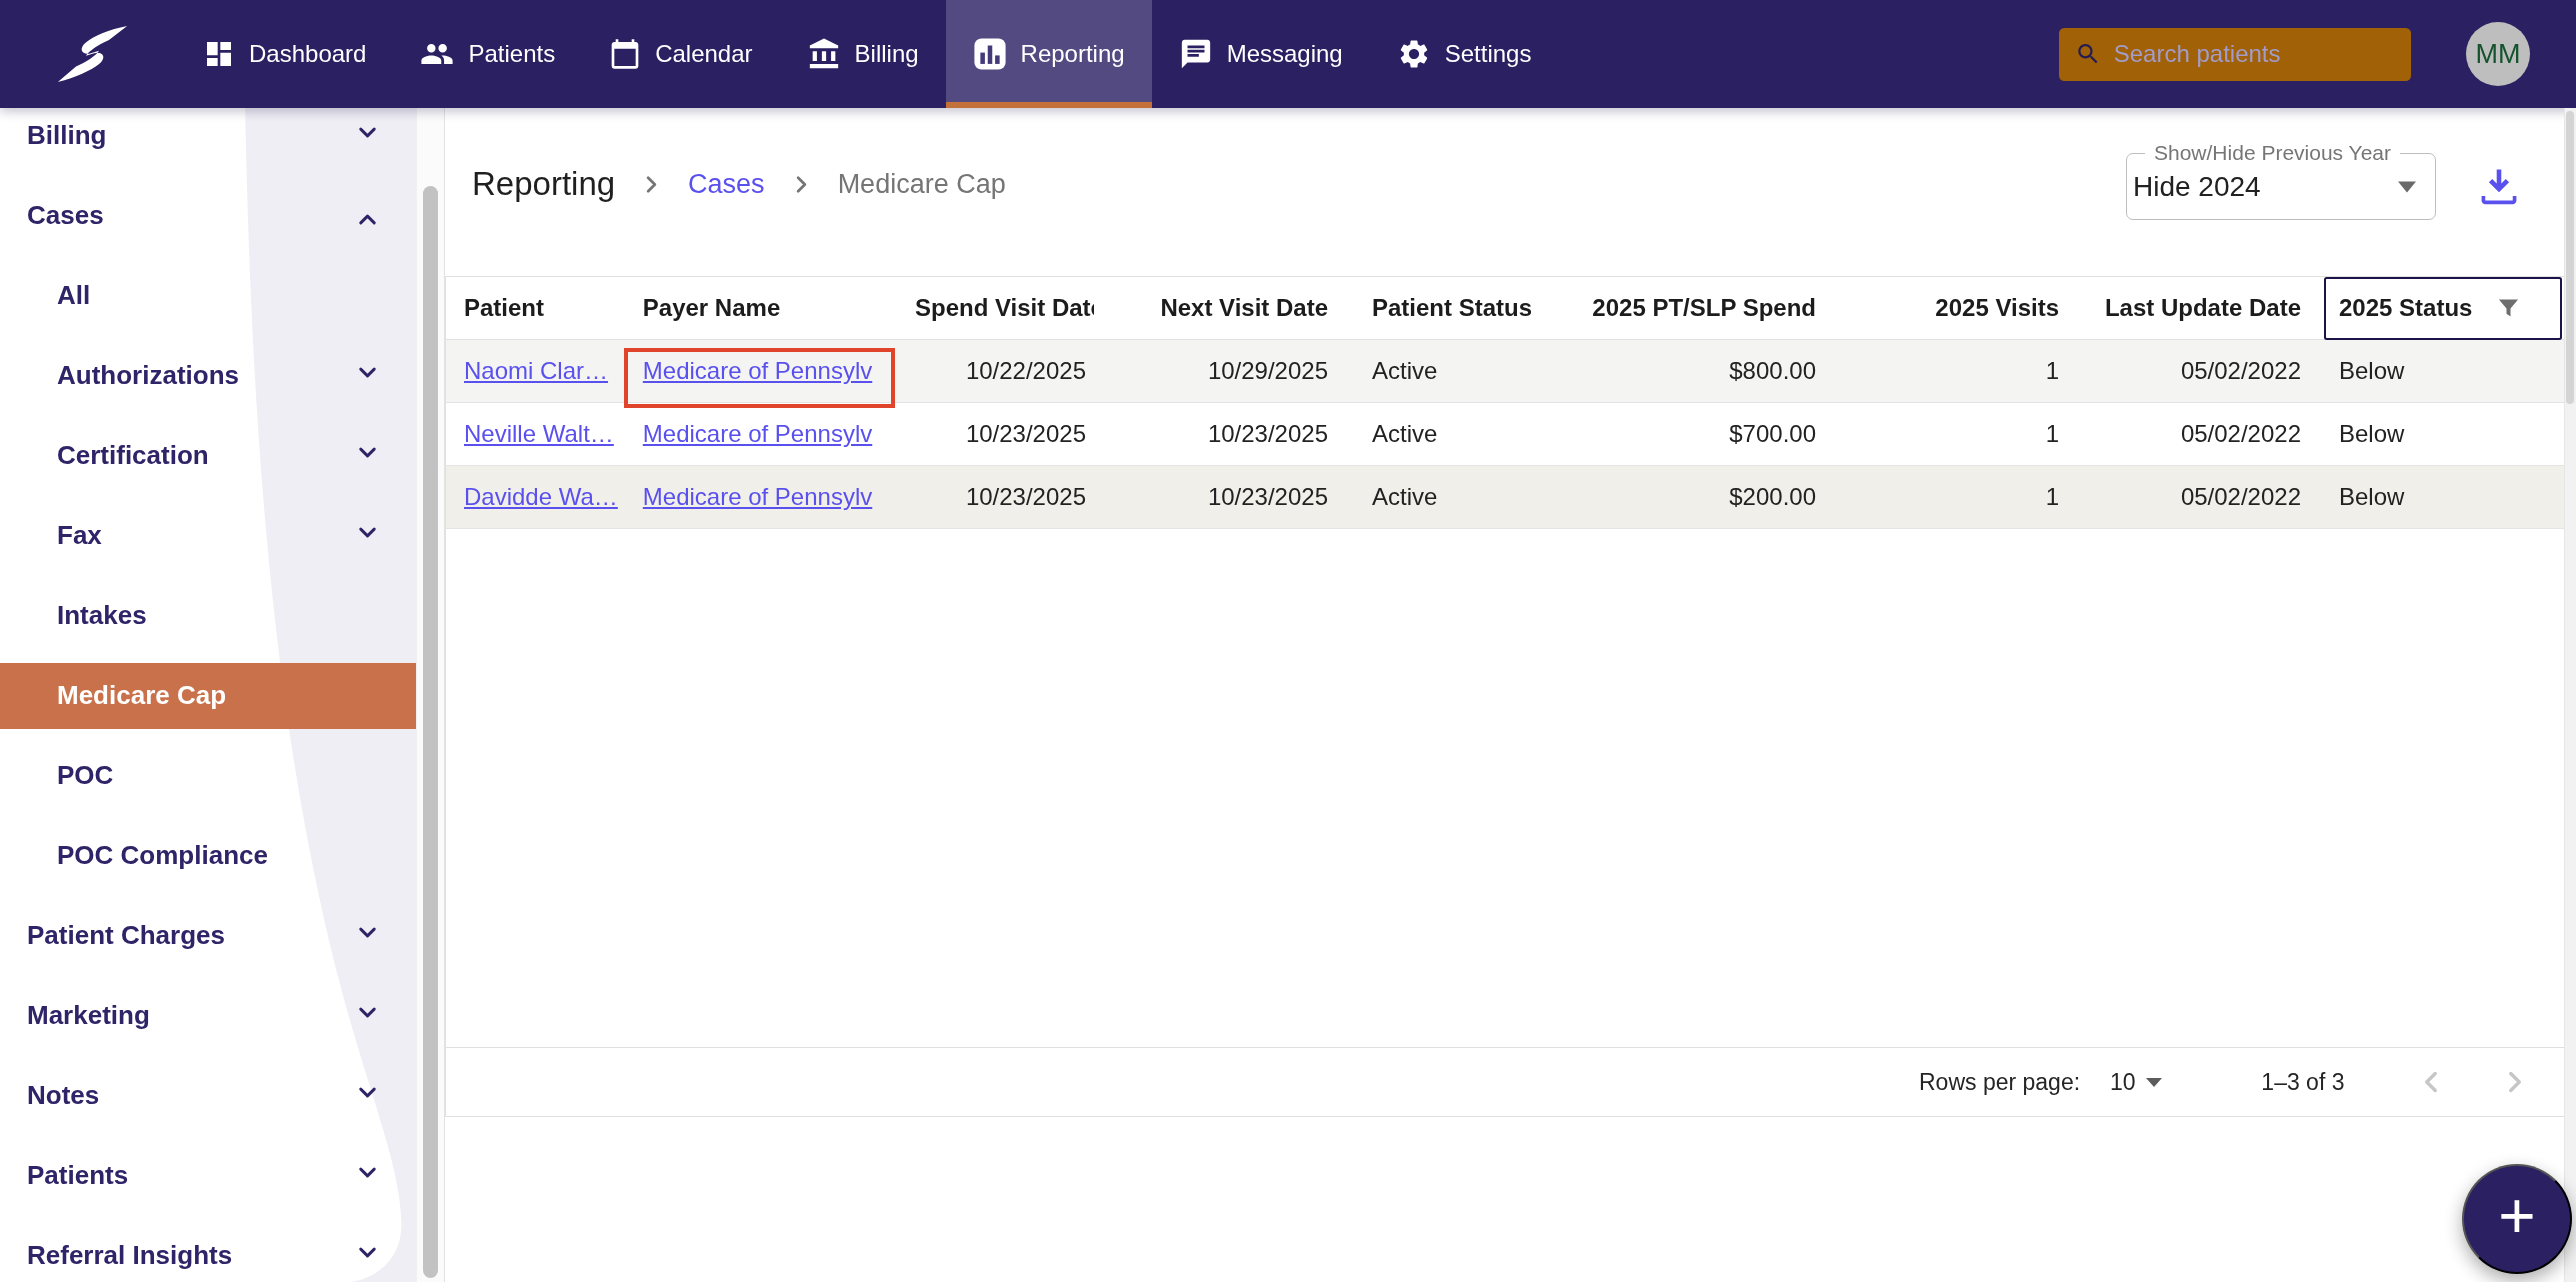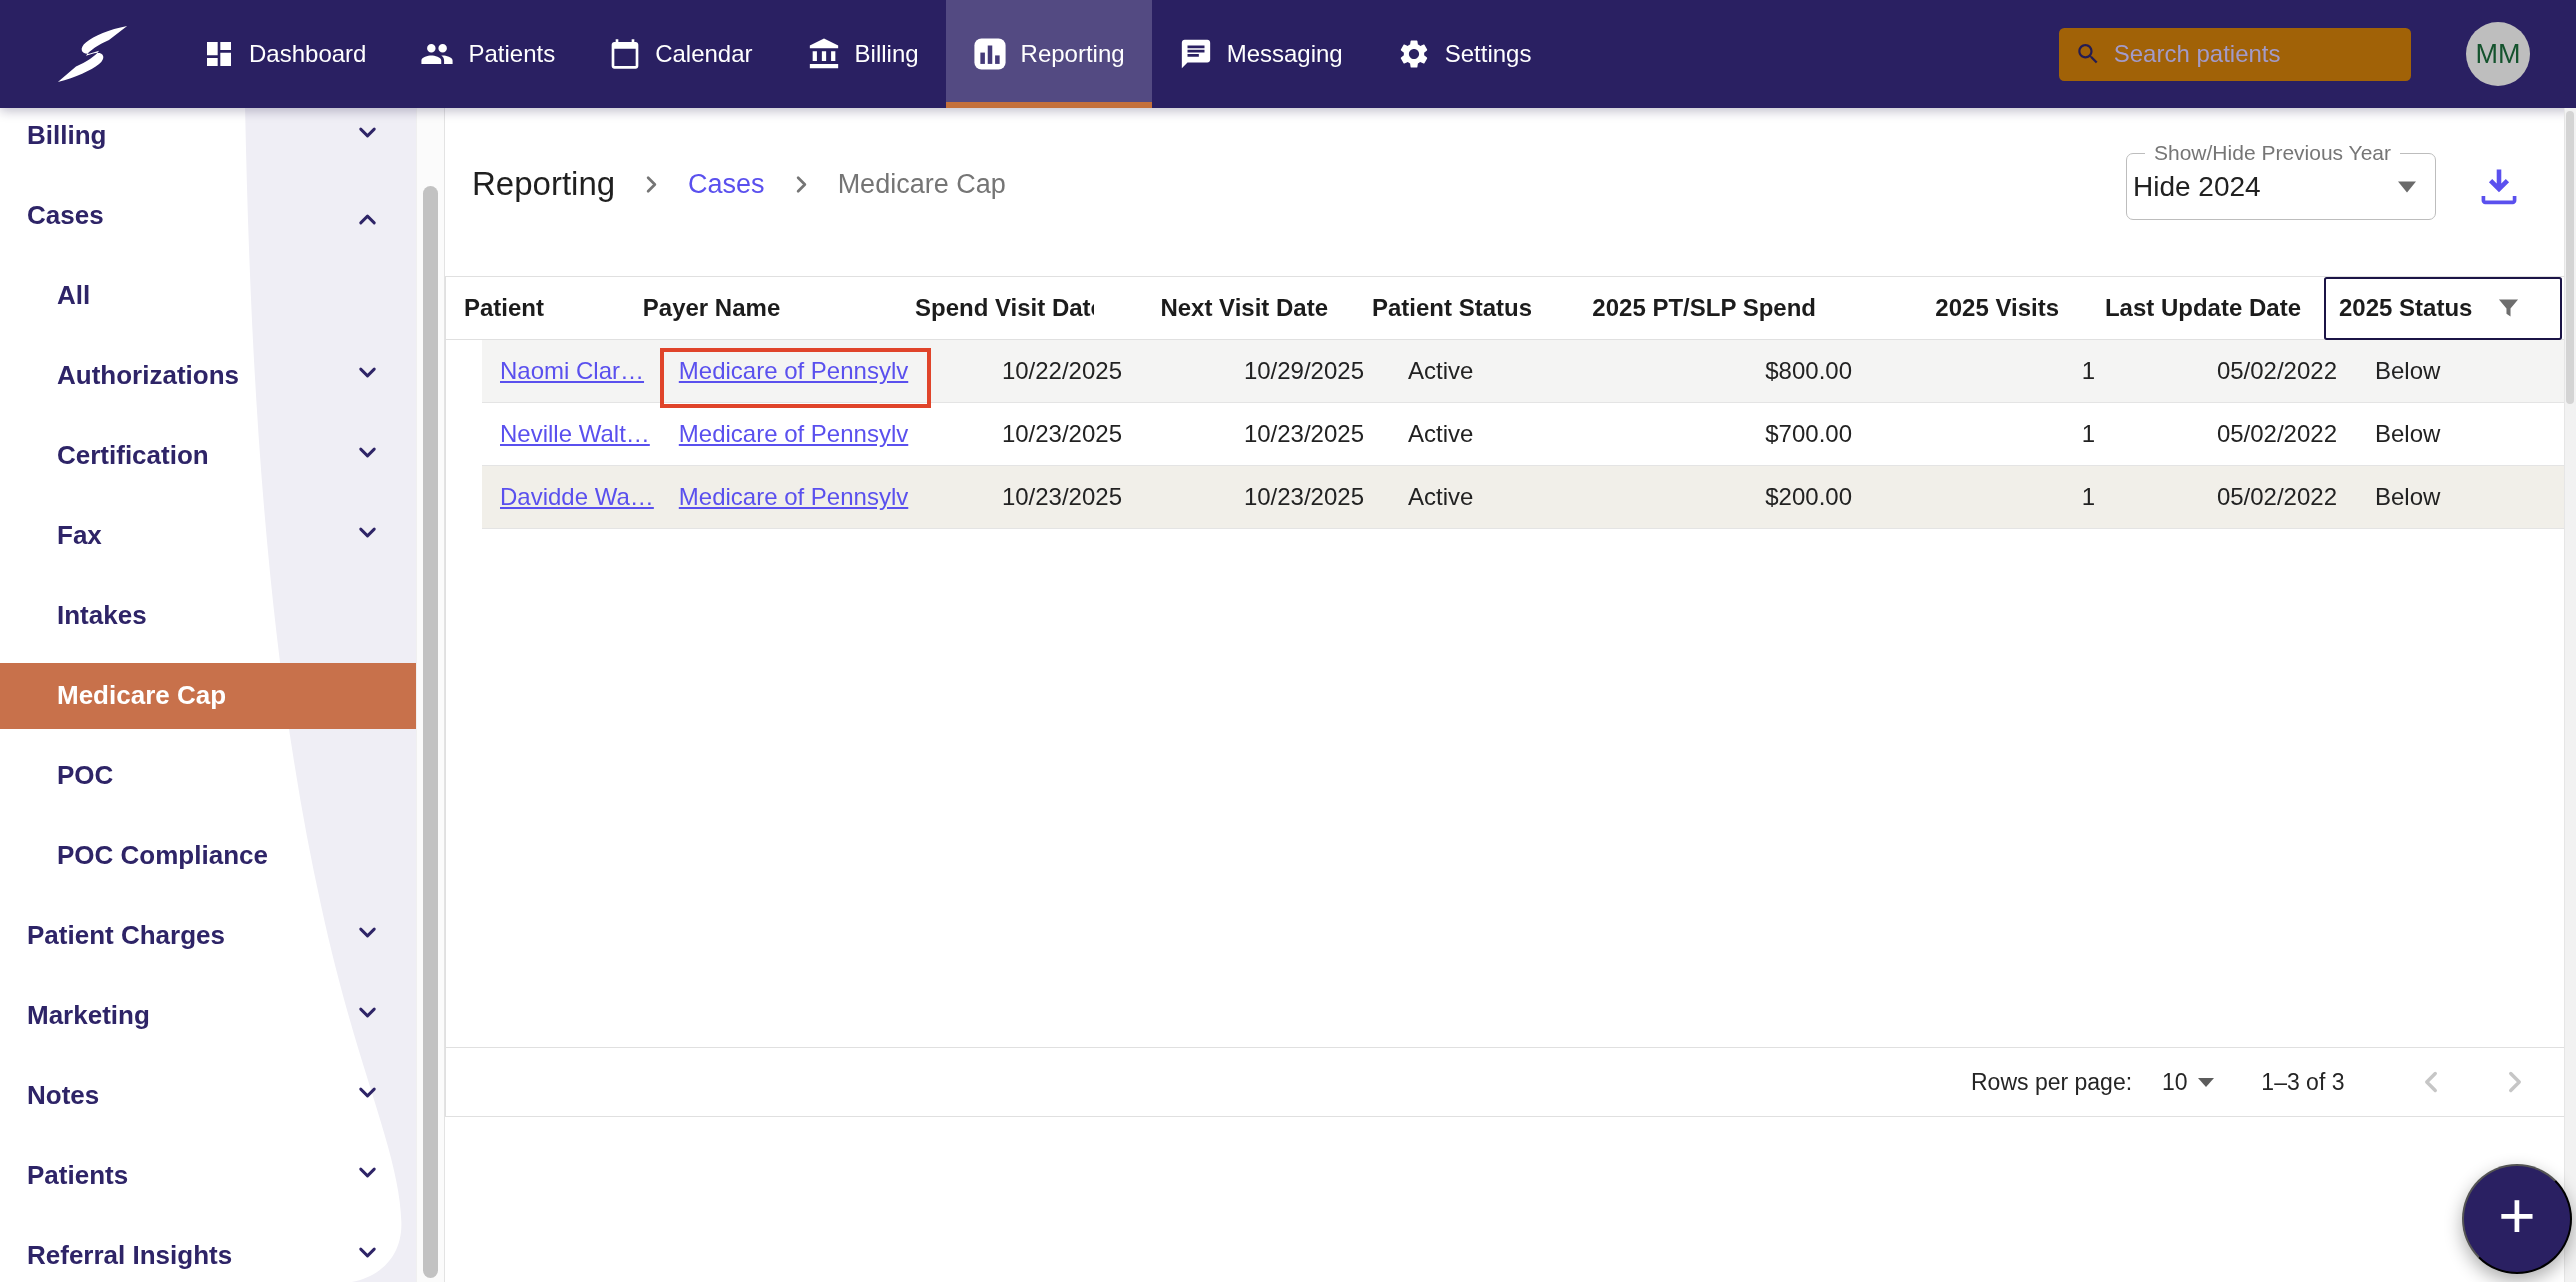--- a/index.html
+++ b/index.html
@@ -87,21 +87,21 @@
   .focus-box { position:absolute; top:0; right:1.8px; width:238px; height:63px;
     border:2.7px solid #1B1446; border-radius:2.7px; pointer-events:none; }
 
   .pager { position:absolute; left:0; right:0; bottom:0; height:69px; border-top:0.9px solid #E0E0E0;
     display:flex; align-items:center; justify-content:flex-end; padding-right:32px;
     font-size:23px; color:#252525; }
   .pager .rpp-label { margin-right:30px; }
   .pager .rpp-value { display:flex; align-items:center; gap:10.7px; cursor:pointer; }
   .pager .rpp-caret { width:0; height:0; border-left:8px solid transparent;
     border-right:8px solid transparent; border-top:9.8px solid #5c5c5c; }
-  .pager .range { margin:0 69px 0 47px; }
+  .pager .range { margin:0 69px 0 99px; }
   .pager .pchev { display:flex; cursor:default; }
   .pager .pchev + .pchev { margin-left:50px; }
 
   
   .fab { position:absolute; left:2462px; top:1164px; width:110px; height:110px; border-radius:50%;
     background:#2A2062; color:#fff; display:flex; align-items:center; justify-content:center;
     box-shadow:0 7px 18px rgba(0,0,0,.32); cursor:pointer; z-index:40; }
   .fab span { font-size:64px; font-weight:300; line-height:1; margin-top:-5.3px; }
   .page-scrollbar { position:absolute; right:0; top:108px; bottom:0; width:12.4px;
     background:#F2F2F2; border-left:0.9px solid #E6E6E6; z-index:35; }
@@ -321,21 +321,21 @@
             <span class="cell c9">
               <span>2025 Status</span>
               <span style="display:inline-flex;vertical-align:middle;margin-left:10.7px;">
                 <svg viewBox="0 0 24 24" width="27" height="27">
                   <path d="M3.5 4h17l-6.7 8v7l-3.6-2.3V12z" fill="#6E6E6E"></path>
                 </svg>
               </span>
             </span>
             <div class="focus-box"></div>
           </div>
-        <div id="tbody" style="position:relative;margin-left:36px;">
+        <div id="tbody" style="position:relative;">
             <div class="trow drow">
               <span class="cell c1"><a class="tlink">Naomi Clar…</a></span>
               <span class="cell c2"><a class="tlink">Medicare of Pennsylv</a></span>
               <span class="cell c3">10/22/2025</span>
               <span class="cell c4">10/29/2025</span>
               <span class="cell c5">Active</span>
               <span class="cell c6">$800.00</span>
               <span class="cell c7">1</span>
               <span class="cell c8">05/02/2022</span>
               <span class="cell c9">Below</span>

